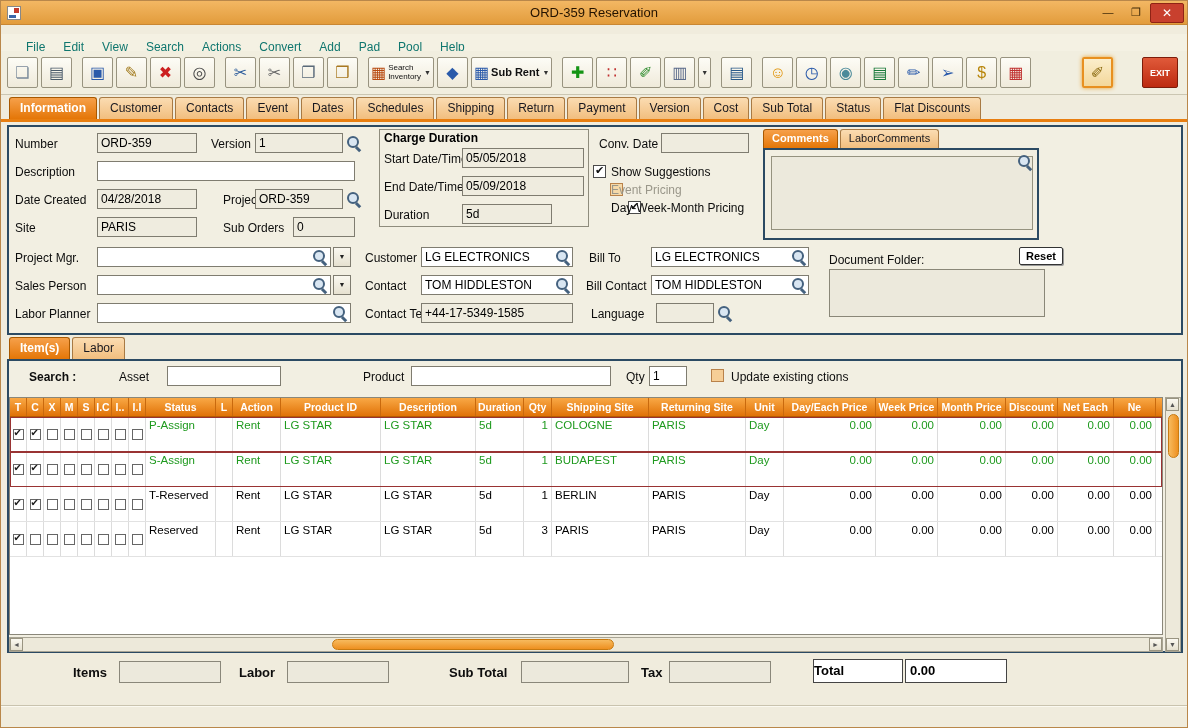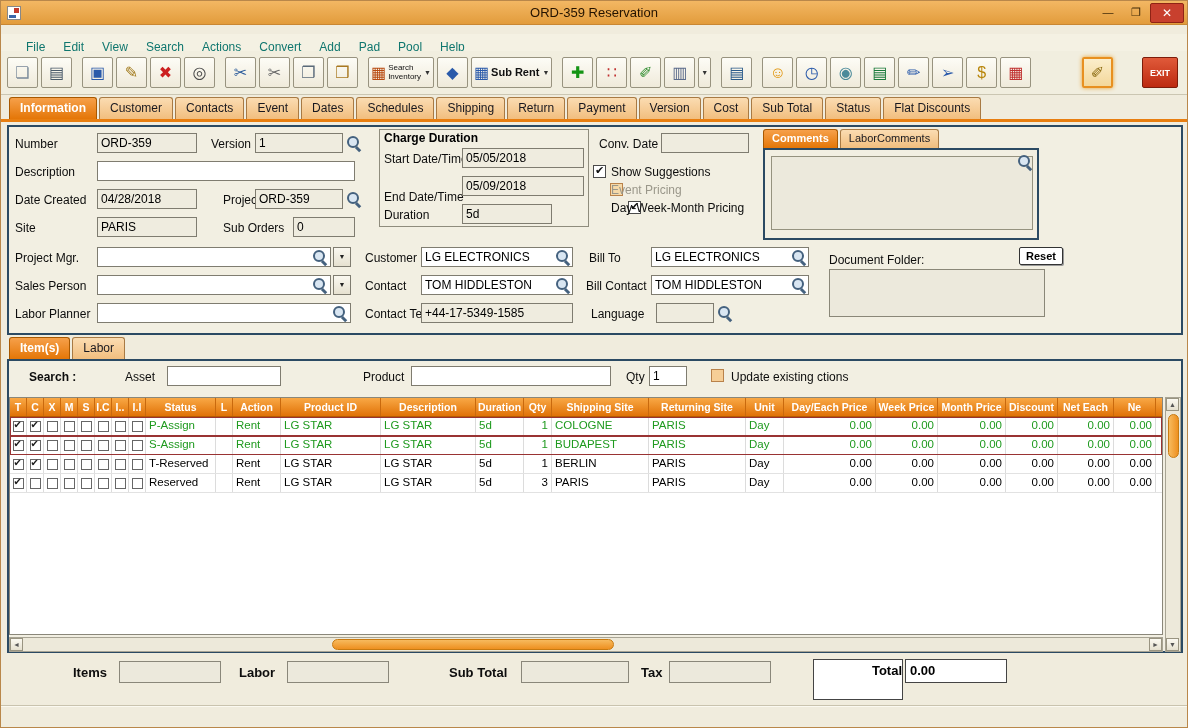--- a/index.html
+++ b/index.html
@@ -70,40 +70,40 @@
   .comments-panel{position:absolute;border:2px solid #2B4A63;background:#F2EFE2;}
   .comments-area{position:absolute;background:#ECE9DC;border:1px solid #95927F;}
 
   .reset-btn{position:absolute;height:18px;border:1px solid #333;background:#fff;font-size:11px;font-weight:bold;line-height:16px;padding:0 6px;border-radius:2px;box-shadow:1px 1px 0 #999;}
 
   
   .table-wrap{position:absolute;left:0;top:36px;width:1154px;height:238px;background:#fff;border:1px solid #8A877A;overflow:hidden;}
   .thead{display:flex;height:19px;background:linear-gradient(#F9A845,#E07207);border-bottom:1px solid #B55C00;}
   .th{color:#fff;font-size:10.5px;font-weight:bold;text-align:center;line-height:18px;border-right:1px solid #C9690D;overflow:hidden;white-space:nowrap;flex:none;}
   .th.chk-col{width:17px;}
-  .trow{display:flex;height:19px;background:#fff;border-bottom:1px solid #E2E2E2;}
+  .trow{display:flex;height:35px;background:#fff;border-bottom:1px solid #E2E2E2;}
   .trow.sel{outline:1.5px solid #993333;outline-offset:-1.5px;}
   .chk-cell{width:17px;display:flex;align-items:center;justify-content:center;border-right:1px solid #DCDCDC;flex:none;}
   .mini-cb{width:11px;height:11px;border:1px solid #666;background:#fff;position:relative;display:inline-block;}
   .mini-cb.on::after{content:"✔";position:absolute;left:0px;top:-3px;font-size:10px;color:#1c1c1c;}
   .td{font-size:11.5px;line-height:17px;padding:0 3px;border-right:1px solid #DCDCDC;overflow:hidden;white-space:nowrap;flex:none;color:#000;}
   .td.num{text-align:right;}
   .trow.green .td{color:#1F9A1F;}
 
   
   .hscroll{position:absolute;left:0;top:276px;width:1154px;height:15px;background:#EDE9DA;border:1px solid #A8A494;}
   .vscroll{position:absolute;left:1156px;top:36px;width:16px;height:255px;background:#EDE9DA;border:1px solid #A8A494;}
   .sc-btn{position:absolute;width:13px;height:13px;background:linear-gradient(#FBF9F1,#E5E0CF);border:1px solid #999481;font-size:7px;line-height:12px;text-align:center;color:#555;}
   .hthumb{position:absolute;left:322px;top:1px;width:282px;height:11px;background:linear-gradient(#F7BA5E,#EE9020);border:1px solid #C87A10;border-radius:6px;}
   .vthumb{position:absolute;left:1.5px;top:16px;width:11px;height:44px;background:linear-gradient(90deg,#F7BA5E,#EE9020);border:1px solid #C87A10;border-radius:6px;}
 
   
   .totals .lbl{font-size:13px;font-weight:bold;}
   .sunken{height:22px;border:1px solid #8A877A;background:#ECE9DC;}
-  .total-box{height:41px;border:1px solid #444;background:#fff;font-size:13px;font-weight:bold;text-align:right;line-height:22px;}
+  .total-box{height:24px;border:1px solid #444;background:#fff;font-size:13px;font-weight:bold;text-align:left;line-height:22px;}
   .total-val{height:24px;border:1px solid #444;background:#fff;font-size:13px;font-weight:bold;line-height:22px;padding:0 4px;}
   .groove{position:absolute;left:0;top:704px;width:100%;height:2px;background:#C9C3AE;border-bottom:1px solid #FBF9F0;}
 </style>
 </head>
 <body>
 
 <div class="window">
 
   <div class="titlebar">
     <span class="app-icon"></span>
@@ -280,21 +280,21 @@
 
     <span class="lbl abs" style="left:6px;top:180px">Labor Planner</span>
     <div class="field abs" style="left:88px;top:176px;width:254px"></div>
     <span class="mag abs" style="left:323px;top:178px"></span>
 
     
     <div class="groupbox" style="left:370px;top:2px;width:210px;height:98px">
       <span class="gb-title">Charge Duration</span>
       <span class="lbl abs" style="left:4px;top:22px">Start Date/Time</span>
       <div class="field ro abs" style="left:82px;top:18px;width:122px">05/05/2018</div>
-      <span class="lbl abs" style="left:4px;top:60px">End Date/Time</span>
+      <span class="lbl abs" style="left:4px;top:50px">End Date/Time</span>
       <div class="field ro abs" style="left:82px;top:46px;width:122px">05/09/2018</div>
       <span class="lbl abs" style="left:4px;top:78px">Duration</span>
       <div class="field ro abs" style="left:82px;top:74px;width:90px">5d</div>
     </div>
 
     <span class="lbl abs" style="left:590px;top:10px">Conv. Date</span>
     <div class="field ro abs" style="left:652px;top:6px;width:88px"></div>
 
     <span class="cb abs checked" id="info-cb-0" style="left:584px;top:37px"></span>
     <span class="lbl abs" style="left:602px;top:38px">Show Suggestions</span>
@@ -341,21 +341,21 @@
   </div>
 
   <div class="items-tabs-row" id="items-tabs">
       <div class="tab selected">Item(s)</div>
       <div class="tab">Labor</div>
     </div>
 
   <div class="items-panel">
     
     <span class="lbl b abs" style="left:20px;top:9px">Search :</span>
-    <span class="lbl abs" style="left:116px;top:9px">Asset</span>
+    <span class="lbl abs" style="left:110px;top:9px">Asset</span>
     <div class="field abs" style="left:158px;top:5px;width:114px"></div>
     <span class="lbl abs" style="left:354px;top:9px">Product</span>
     <div class="field abs" style="left:402px;top:5px;width:200px"></div>
     <span class="lbl abs" style="left:617px;top:9px">Qty</span>
     <div class="field abs" style="left:640px;top:5px;width:38px">1</div>
     <span class="cb tan abs" style="left:702px;top:7px"></span>
     <span class="lbl abs" style="left:722px;top:9px">Update existing ctions</span>
 
     
     <div class="table-wrap">

